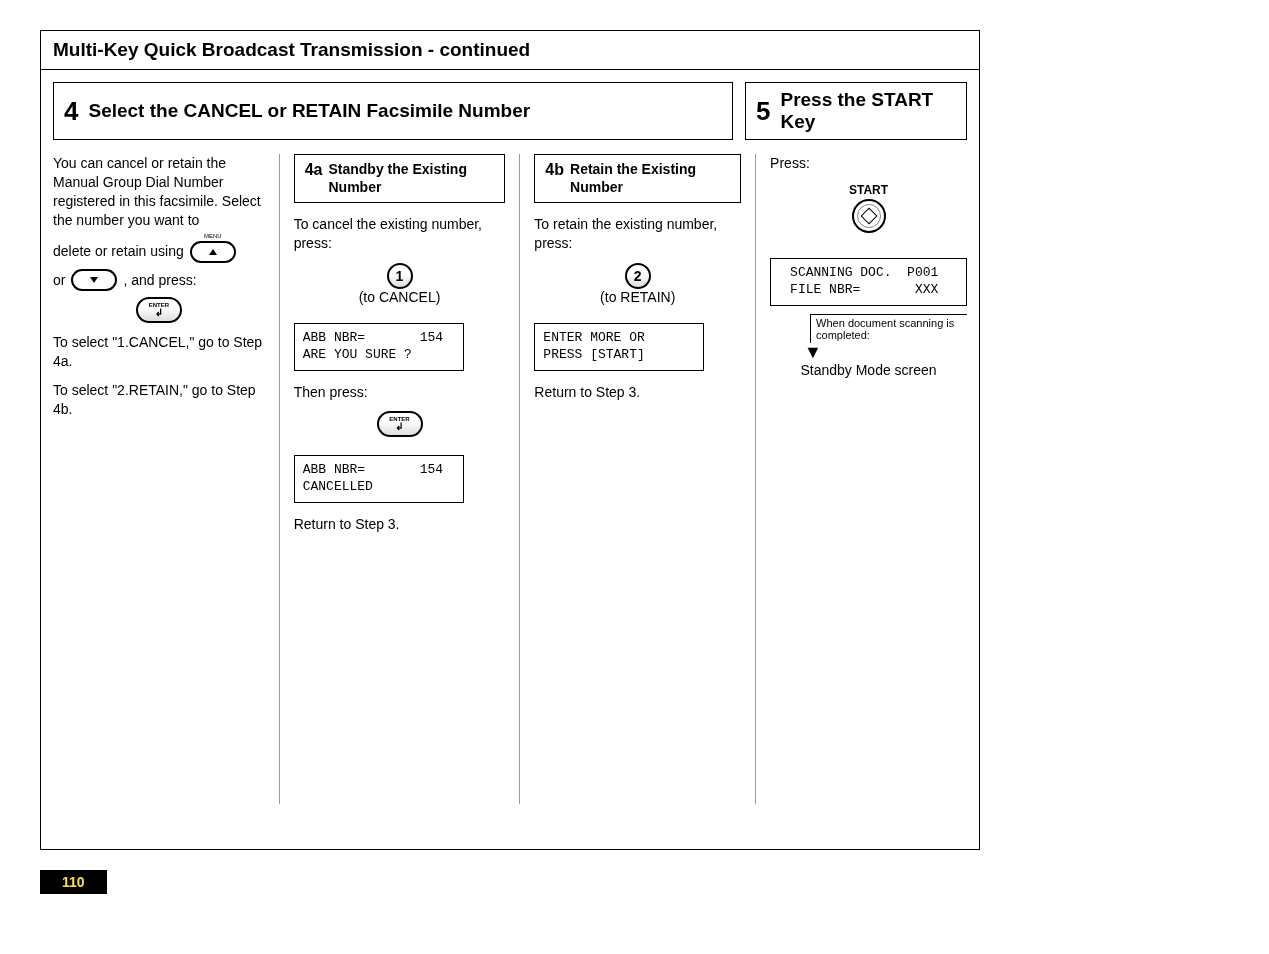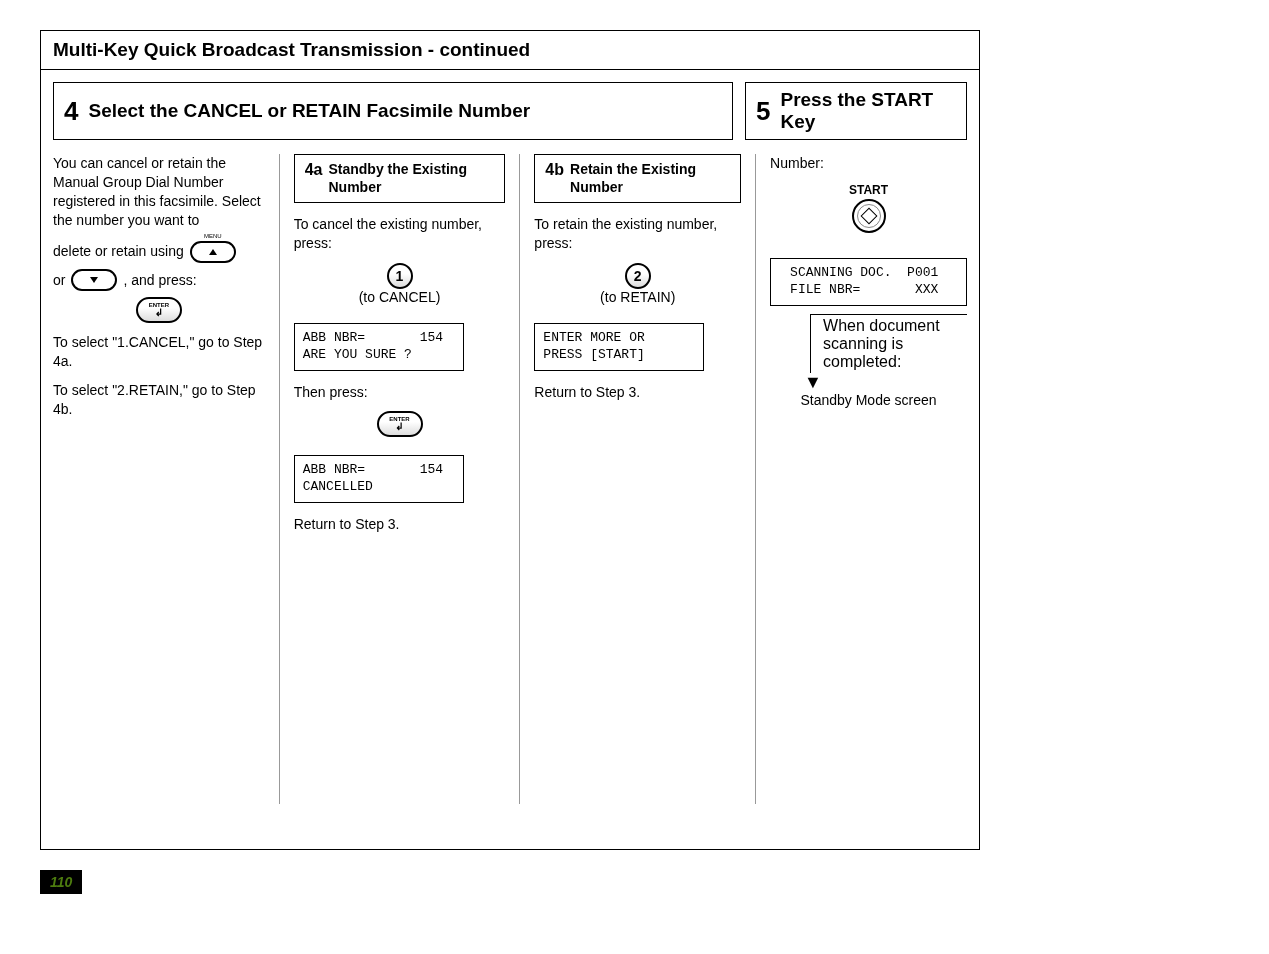--- a/index.html
+++ b/index.html
@@ -187,40 +187,39 @@
   .start-ring::before {
     content:"";
     position:absolute;
     inset:3px;
     border:1px solid #888;
     border-radius:50%;
   }
   .scan-note {
     border-top: 1px solid #000;
     border-left: 1px solid #000;
-    padding: 2px 0 2px 12px;
-    font-size: 16px;
+    padding: 2px 0 2px 5px;
+    font-size: 11px;
     margin-left: 40px;
     margin-top: -4px;
   }
   .down-arrow-big {
     font-size: 18px;
     text-align: left;
     margin-left: 34px;
     line-height: 1;
   }
   .page-num {
     background: #000;
-    color: #4d7c0f;
-    font-weight: bold;
-    padding: 4px 10px;
+    color: #fde047;
+    font-weight: bold;
+    padding: 4px 22px;
     display: inline-block;
     margin-top: 20px;
     font-size: 14px;
-    font-style: italic;
   }
 </style>
 </head>
 <body>
 
 
 
 <div class="page-frame">
 
   <div class="section-title-bar">
@@ -318,21 +317,21 @@
         <div>(to RETAIN)</div>
       </div>
 
       <div class="display-box">ENTER MORE OR
 PRESS [START]</div>
 
       <p>Return to Step 3.</p>
     </div>
 
     <div class="col col-5">
-      <p>Number:</p>
+      <p>Press:</p>
       <div class="start-btn-block">
         <div class="start-label">START</div>
         <div class="start-ring"></div>
       </div>
 
       <div class="display-box full">SCANNING DOC.  P001
 FILE NBR=       XXX</div>
 
       <div class="scan-note">When document scanning is completed:</div>
       <div class="down-arrow-big">▼</div>

